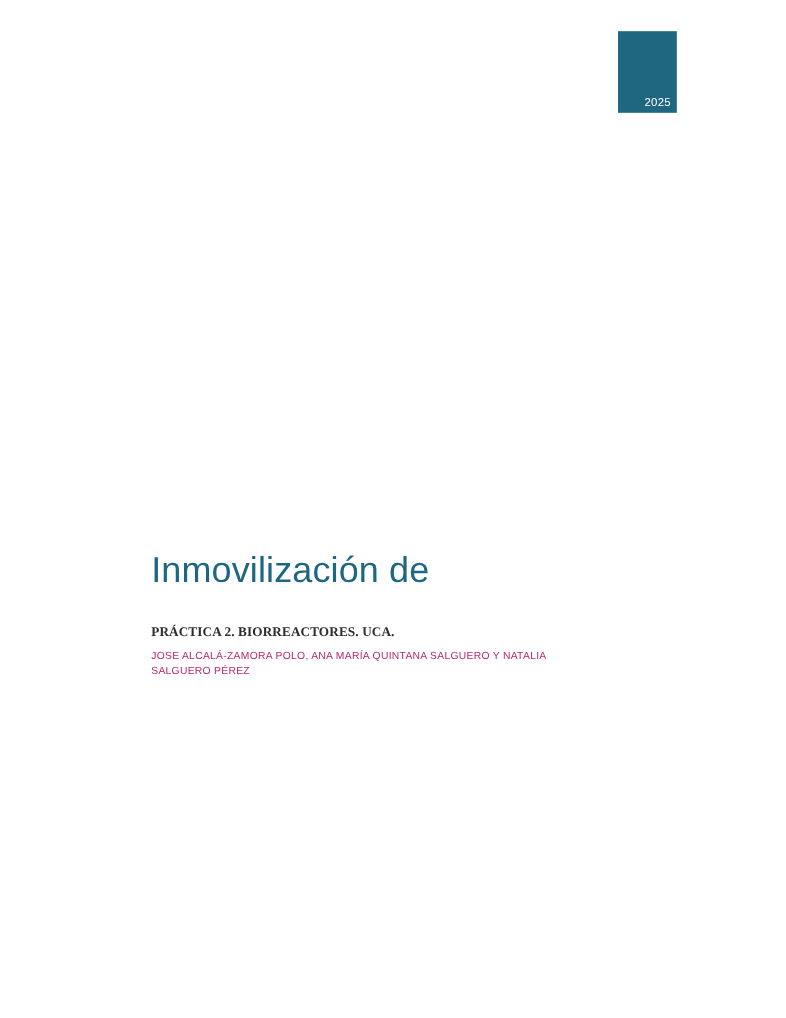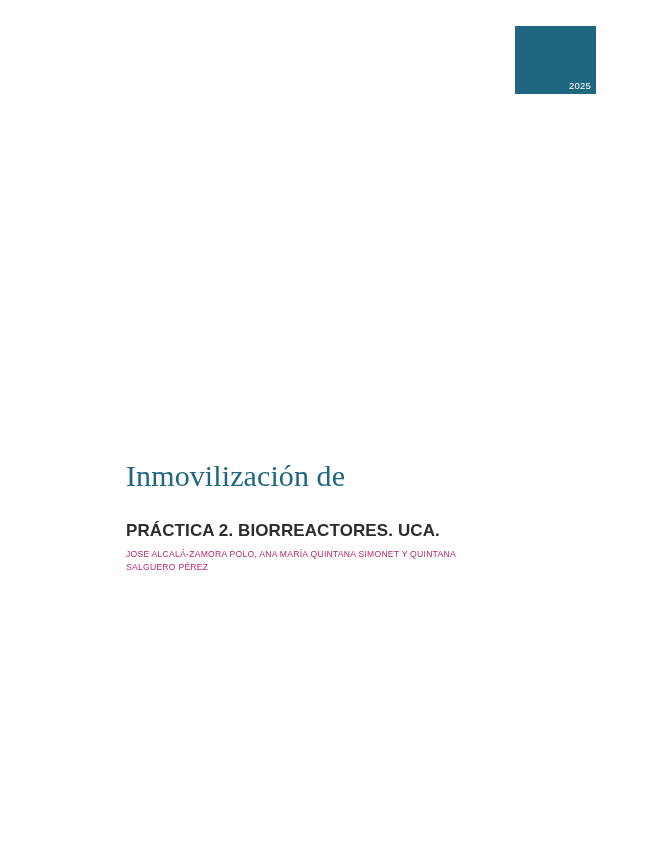--- a/index.html
+++ b/index.html
@@ -18,21 +18,20 @@
     overflow: hidden;
   }
   
   .year-block {
     position: absolute;
     left: 515px;
     top: 26px;
     width: 49px;
     height: 68px;
     background: #1f6680;
-    padding-left: 32px;
   }
   .year-block .year-text {
     position: absolute;
     right: 5px;
     bottom: 3px;
     color: #ffffff;
     font-size: 9.5px;
     letter-spacing: 0.2px;
     font-family: "Liberation Sans", sans-serif;
   }
@@ -43,29 +42,29 @@
     top: 455px;
     width: 380px;
   }
   .doc-title {
     font-size: 30px;
     line-height: 1.42;
     font-weight: 400;
     color: #1f6680;
     letter-spacing: 0.1px;
     margin: 0;
-    font-family: Liberation Serif, serif;
+    font-family: Liberation Sans, sans-serif;
   }
   .doc-subtitle {
     margin: 23px 0 0 0;
-    font-size: 17px;
+    font-size: 11px;
     font-weight: 700;
     color: #2d2d2d;
     letter-spacing: 0.1px;
-    font-family: Liberation Sans, sans-serif;
+    font-family: Liberation Serif, serif;
   }
   .doc-authors {
     margin: 7px 0 0 0;
     font-size: 8.6px;
     line-height: 1.55;
     color: #b8286b;
     letter-spacing: 0.25px;
     max-width: 368px;
     font-family: "Liberation Sans", sans-serif;
   }
@@ -77,16 +76,16 @@
 
   <div class="year-block">
     <span class="year-text">2025</span>
   </div>
 
   <div class="title-wrap">
     <h1 class="doc-title">
       <span>Inmovilización de</span><br>
     </h1>
     <p class="doc-subtitle">PRÁCTICA 2. BIORREACTORES. UCA.</p>
-    <p class="doc-authors">JOSE ALCALÁ-ZAMORA POLO, ANA MARÍA QUINTANA SIMONET Y QUINTANA SALGUERO PÉREZ</p>
+    <p class="doc-authors">JOSE ALCALÁ-ZAMORA POLO, ANA MARÍA QUINTANA SALGUERO Y NATALIA SALGUERO PÉREZ</p>
   </div>
 
 </div>
 
 </body></html>

